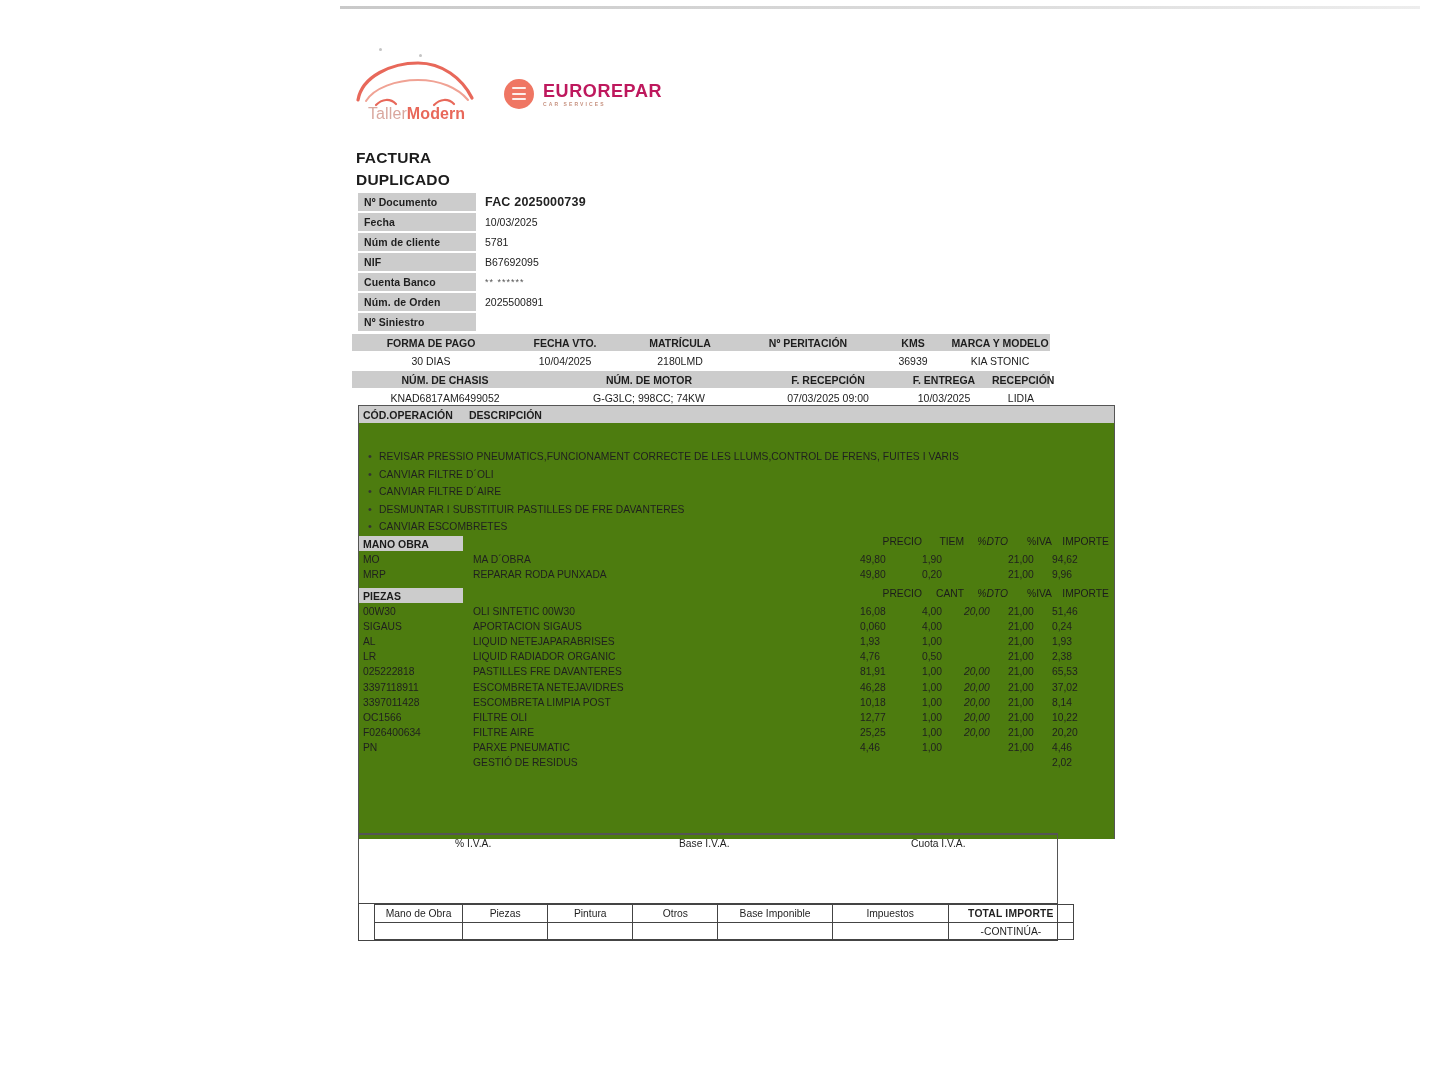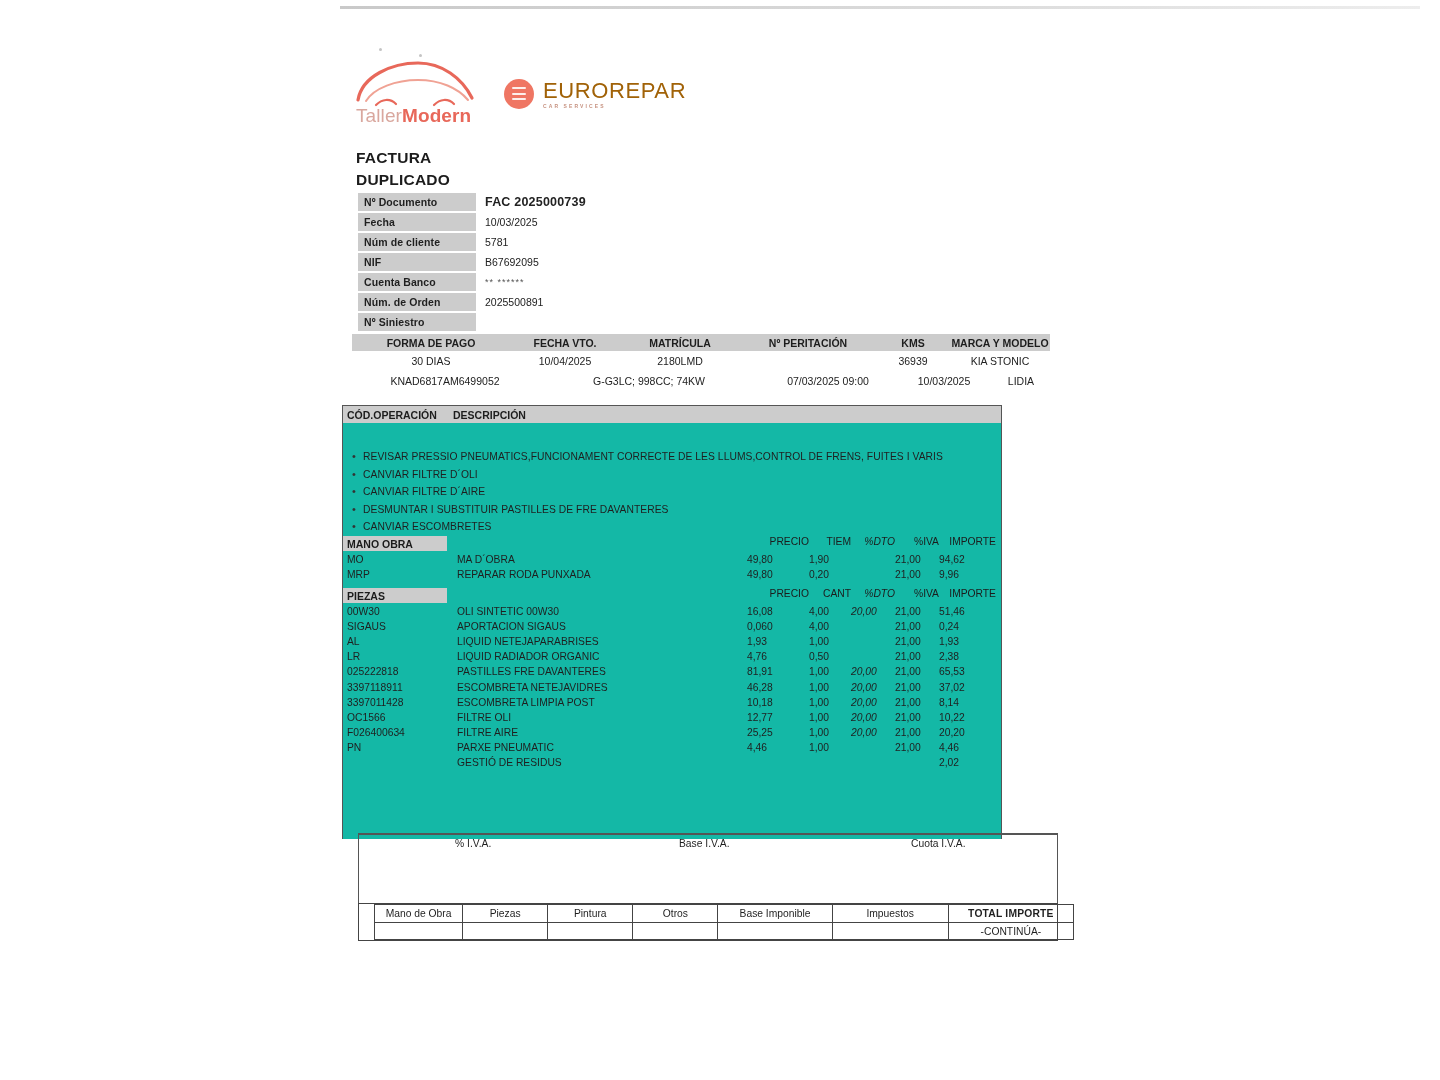--- a/index.html
+++ b/index.html
@@ -13,30 +13,30 @@
     overflow:hidden;
   }
   .page { position:absolute; left:0; top:0; width:1440px; height:1080px; background:#fff; }
   .top-rule { position:absolute; left:340px; top:6px; width:1080px; height:3px;
               background:linear-gradient(to right, #c9c9c9, #dcdcdc 60%, #ededed); }
   .speck { position:absolute; width:3px; height:3px; border-radius:50%; background:#c4c4c4; }
 
   
   .logos { position:absolute; left:352px; top:60px; width:640px; height:75px; }
   .tm-logo { position:absolute; left:0; top:0; width:125px; height:72px; }
-  .tm-wordmark { position:absolute; left:4px; top:45px; font-size:19px; letter-spacing:.1px; white-space:nowrap; }
+  .tm-wordmark { position:absolute; left:16px; top:45px; font-size:16px; letter-spacing:.1px; white-space:nowrap; }
   .tm-taller { color:#d9a79e; font-weight:400; }
   .tm-modern { color:#e8685a; font-weight:700; }
   .er-logo { position:absolute; left:152px; top:14px; height:40px; display:flex; align-items:center; gap:9px;}
   .er-circle { width:30px; height:30px; border-radius:50%; background:#ef7663; position:relative; flex:0 0 auto; }
   .er-circle .s1,.er-circle .s2,.er-circle .s3 {
      position:absolute; left:8px; width:14px; height:2.4px; background:#fdf0ec; border-radius:2px; }
   .er-circle .s1{ top:8px; } .er-circle .s2{ top:13.5px; } .er-circle .s3{ top:19px; }
   .er-text { line-height:1; }
-  .er-name { font-size:22px; font-weight:400; color:#a16207; letter-spacing:.6px; }
+  .er-name { font-size:18px; font-weight:700; color:#be185d; letter-spacing:.6px; }
   .er-sub  { font-size:5px; font-weight:700; color:#c6917f; letter-spacing:2.1px; margin-top:2px; }
 
   
   .doc-title { position:absolute; left:356px; top:149px; font-size:15.5px; font-weight:700; letter-spacing:.2px; }
   .doc-sub   { position:absolute; left:356px; top:171px; font-size:15.5px; font-weight:700; letter-spacing:.2px; }
 
   
   .info { position:absolute; left:358px; top:192px; width:700px; }
   .info-row { height:20px; display:flex; align-items:center; }
   .info-label { width:118px; height:18px; background:#cccccc; color:#1f1f1f;
@@ -49,22 +49,22 @@
   
   .vtable { position:absolute; left:352px; width:698px; }
   .vt1 { top:334px; }
   .vt2 { top:371px; }
   .vt-head { background:#cccccc; height:17px; display:flex; align-items:center;
              font-size:10.5px; font-weight:700; color:#1d1d1d; }
   .vt-body { height:19px; display:flex; align-items:center; font-size:10.5px; color:#222; }
   .vt-head span, .vt-body span { text-align:center; display:block; }
 
   
-  .content { position:absolute; left:342px; top:405px; width:660px; height:434px;
-             border:1.4px solid #555; border-bottom:none; background:#14b8a6; }
+  .content { position:absolute; left:358px; top:405px; width:757px; height:434px;
+             border:1.4px solid #555; border-bottom:none; background:#4d7c0f; }
   .ops-head { background:#cccccc; height:17px; display:flex; align-items:center;
               font-size:10.5px; font-weight:700; color:#1d1d1d; }
   .ops-head .c1 { width:110px; padding-left:4px; }
   .ops-head .c2 { }
   .ops-list { padding:12px 0 0 8px; }
   .ops-list li { list-style:none; font-size:10.3px; color:#1f1f1f; margin-bottom:6.5px;
                  position:relative; padding-left:12px; letter-spacing:.05px; }
   .ops-list li:before { content:"\2022"; position:absolute; left:1px; top:-1px; font-size:11px; color:#333; }
 
   .sec-label { position:absolute; left:0px; width:104px; height:15px; background:#cccccc;
@@ -178,20 +178,27 @@
         <span style="width: 158px;">30 DIAS</span>
         <span style="width: 110px;">10/04/2025</span>
         <span style="width: 120px;">2180LMD</span>
         <span style="width: 136px;"></span>
         <span style="width: 74px;">36939</span>
         <span style="width: 100px;">KIA STONIC</span>
       </div>
   </div>
 
   <div class="vtable vt2">
+    <div class="vt-head" id="vt2-head">
+        <span style="width: 186px;">NÚM. DE CHASIS</span>
+        <span style="width: 222px;">NÚM. DE MOTOR</span>
+        <span style="width: 136px;">F. RECEPCIÓN</span>
+        <span style="width: 96px;">F. ENTREGA</span>
+        <span style="width: 58px;">RECEPCIÓN</span>
+      </div>
     <div class="vt-body" id="vt2-body">
         <span style="width: 186px;">KNAD6817AM6499052</span>
         <span style="width: 222px;">G-G3LC; 998CC; 74KW</span>
         <span style="width: 136px;">07/03/2025 09:00</span>
         <span style="width: 96px;">10/03/2025</span>
         <span style="width: 58px;">LIDIA</span>
       </div>
   </div>
 
   <div class="content">

